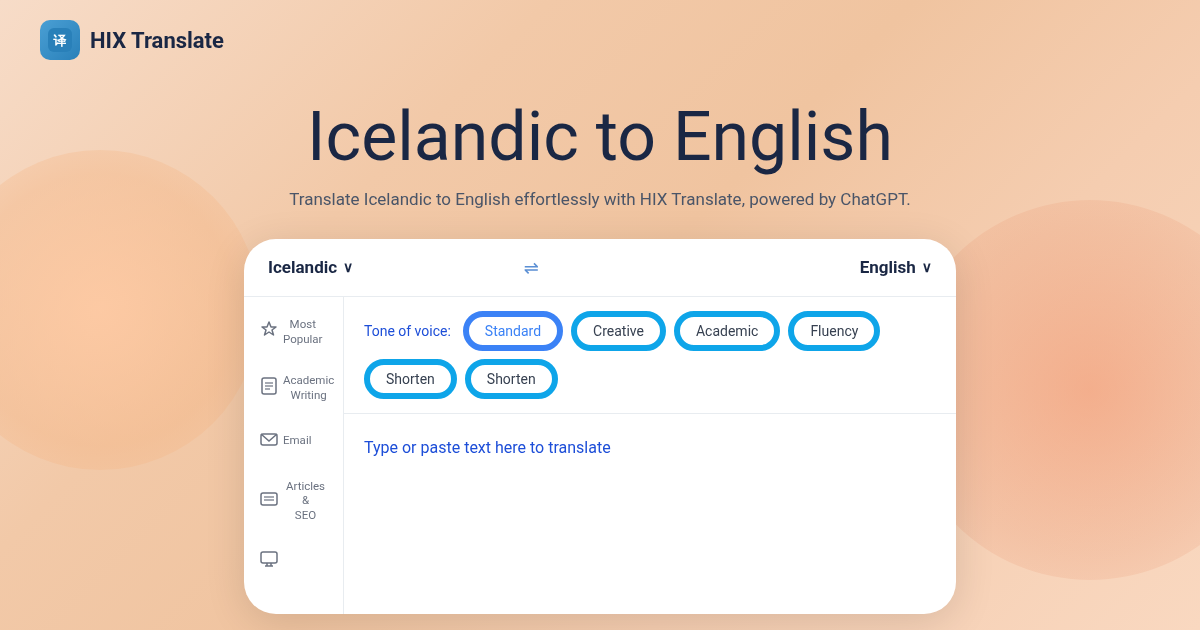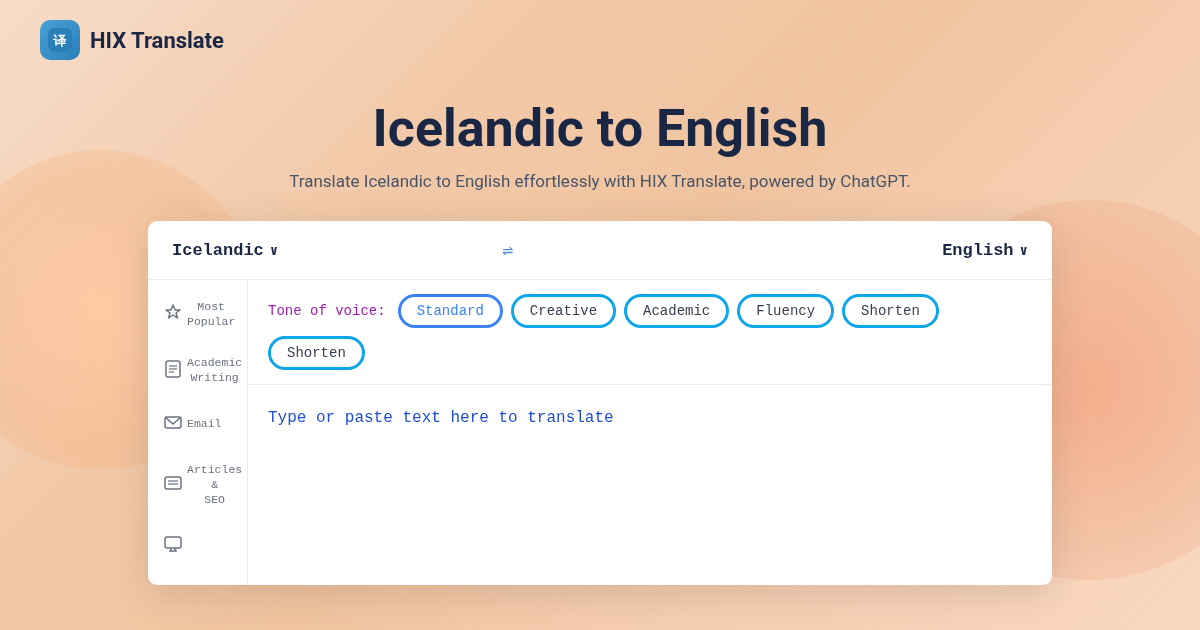--- a/index.html
+++ b/index.html
@@ -88,41 +88,40 @@
       color: #1a2744;
     }
 
     
     .hero {
       text-align: center;
       padding: 20px 20px 30px;
     }
 
     .hero-title {
-      font-size: 52px;
-      font-weight: 700;
+      font-size: 68px;
+      font-weight: 400;
       color: #1a2744;
       margin-bottom: 14px;
       line-height: 1.1;
     }
 
     .hero-subtitle {
       font-size: 17px;
       color: #4a5568;
       font-weight: 400;
     }
 
     
     .translator-card {
       background: white;
-      border-radius: 9px;
-      width: 904px;
+      border-radius: 32px;
+      width: 712px;
       box-shadow: 0 8px 40px rgba(0,0,0,0.12);
       overflow: hidden;
-      font-family: Liberation Mono, monospace;
     }
 
     
     .language-bar {
       display: flex;
       align-items: center;
       padding: 18px 24px;
       border-bottom: 1px solid #e8ecf0;
       gap: 20px;
     }
@@ -198,28 +197,28 @@
       display: flex;
       align-items: center;
       padding: 14px 20px;
       gap: 8px;
       border-bottom: 1px solid #e8ecf0;
       flex-wrap: wrap;
     }
 
     .tone-label {
       font-size: 14px;
-      color: #a21caf;
+      color: #1d4ed8;
       margin-right: 4px;
     }
 
     .tone-btn {
       padding: 6px 16px;
       border-radius: 20px;
-      border: 3px solid #0ea5e9;
+      border: 6px solid #0ea5e9;
       background: white;
       font-size: 14px;
       color: #374151;
       cursor: pointer;
       font-family: inherit;
     }
 
     .tone-btn.active {
       border-color: #3b82f6;
       color: #3b82f6;

